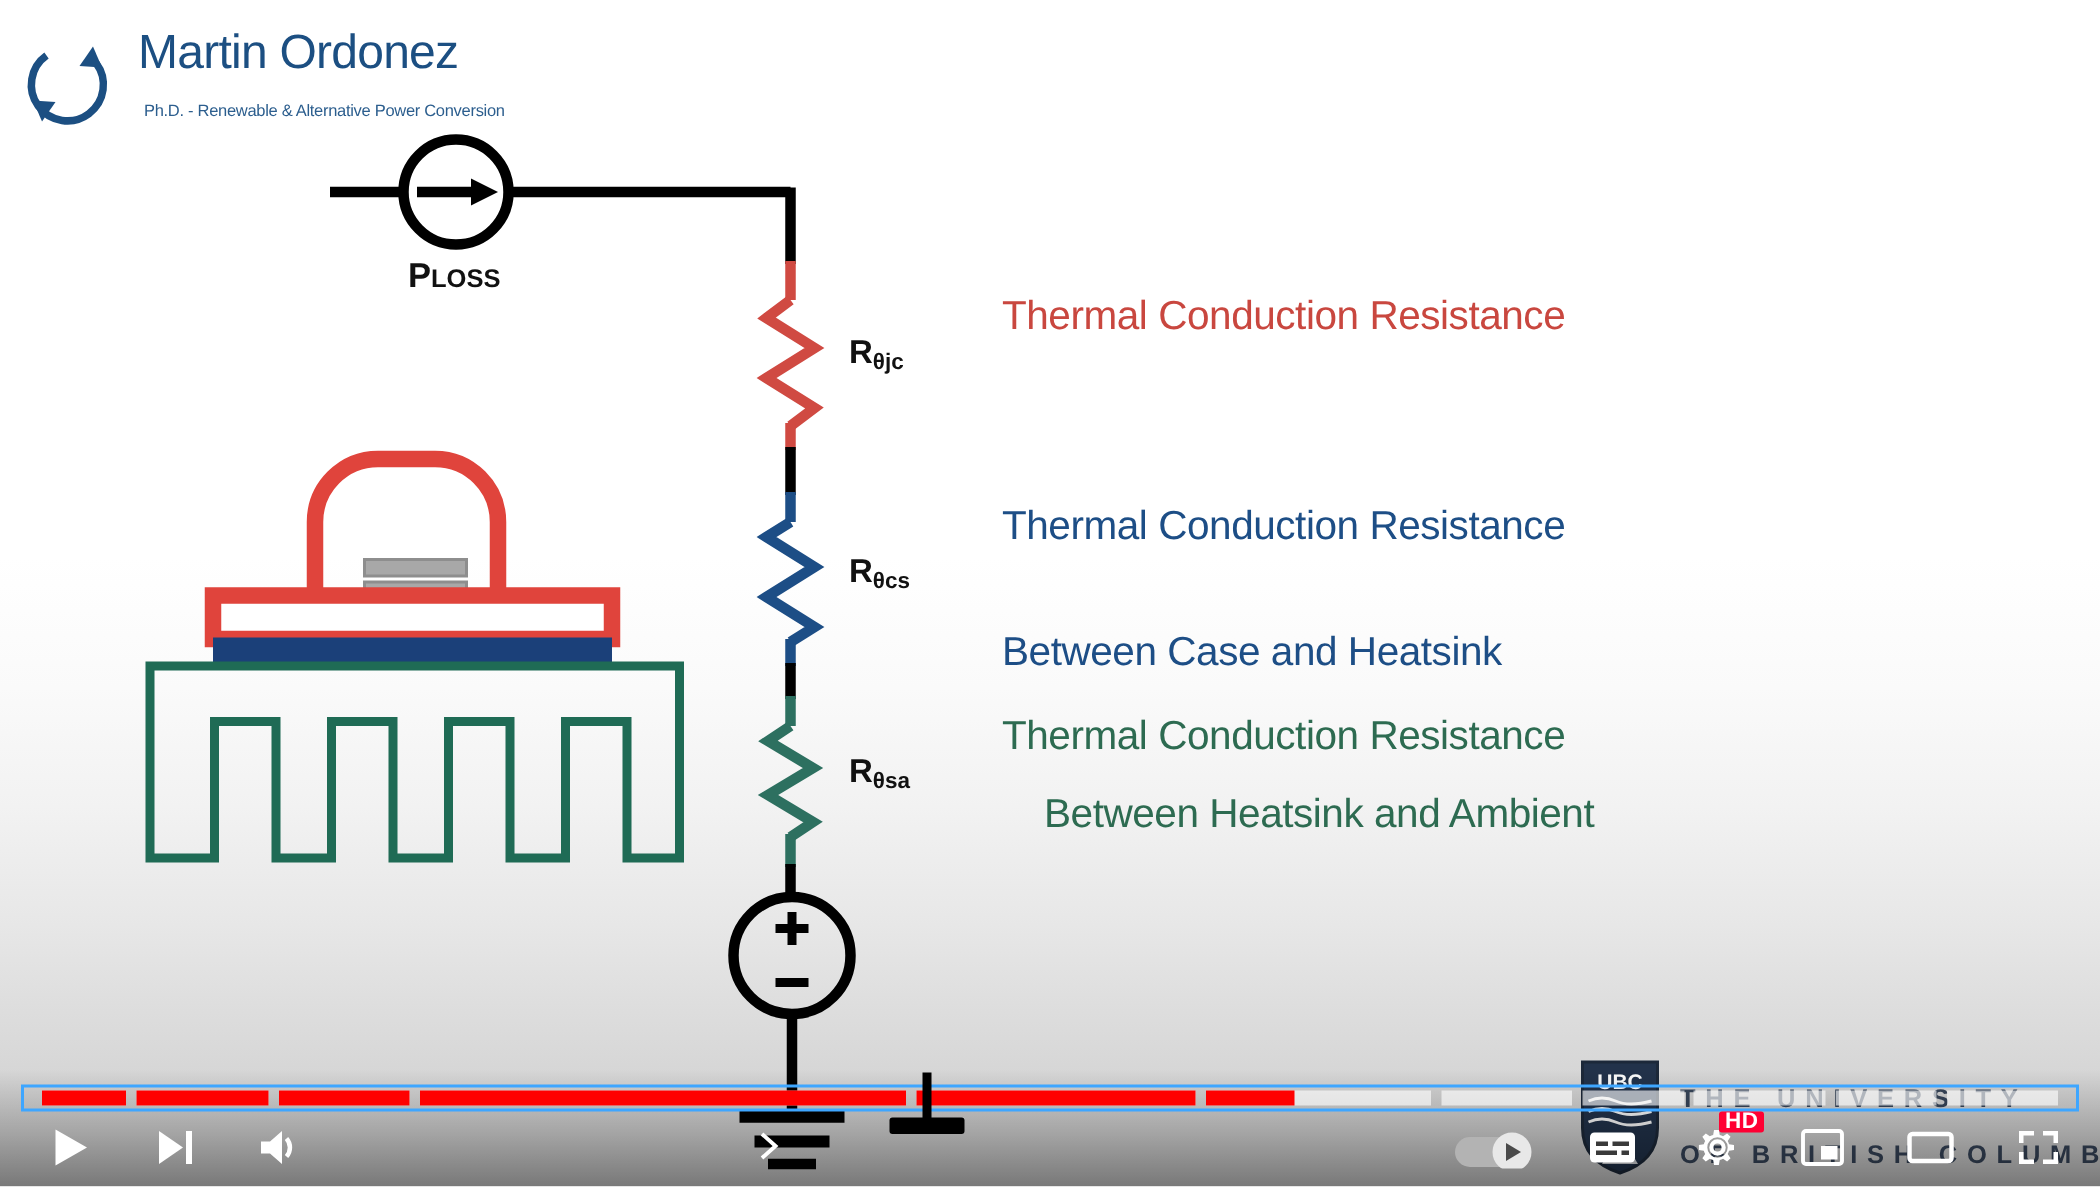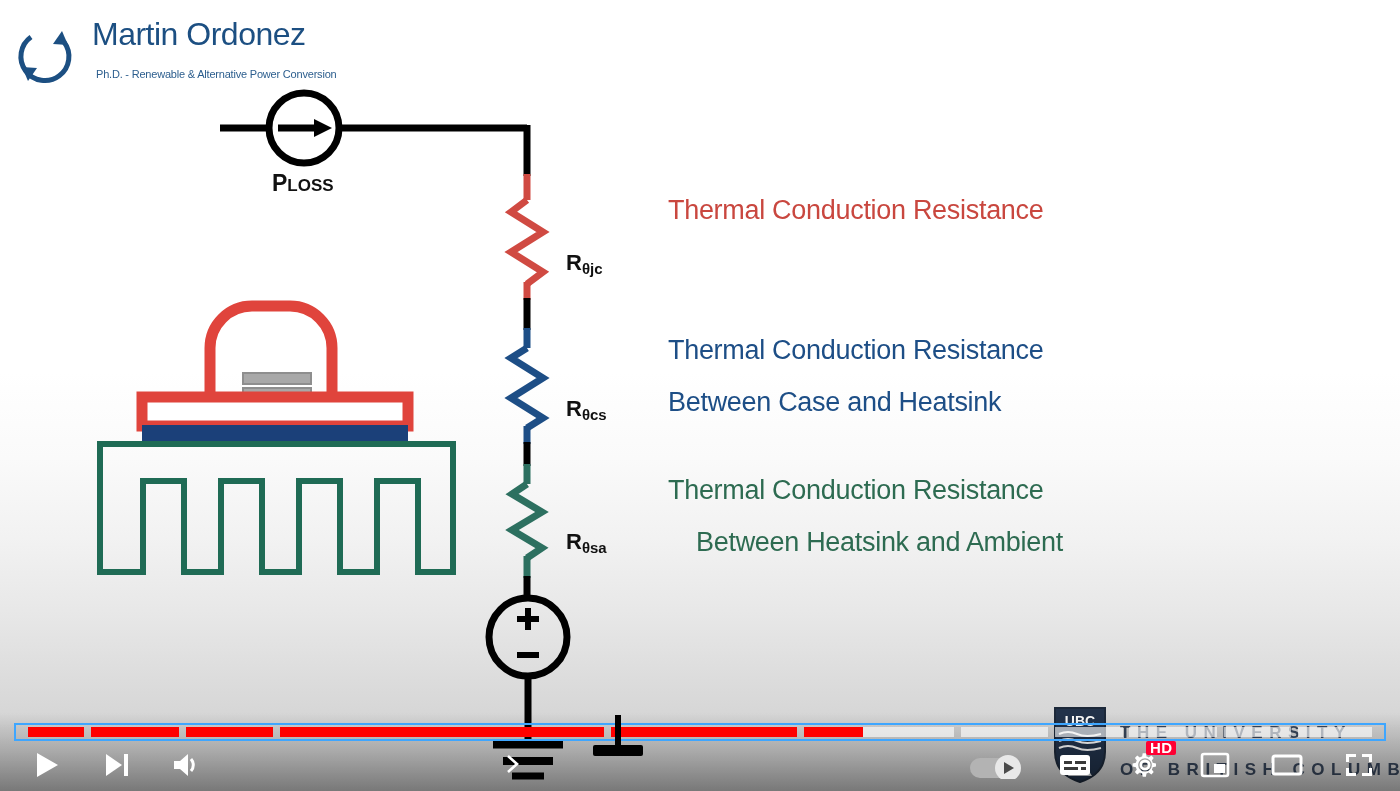--- a/index.html
+++ b/index.html
@@ -35,39 +35,39 @@
 
   
   #circuit { position: absolute; left: 0; top: 0; width: 700px; height: 699px; text-align: right; }
   .clabel {
     position: absolute; font-family: "Liberation Sans", sans-serif;
     color: #111; white-space: nowrap;
   }
   #lbl-ploss { left: 272px; top: 170px; font-size: 23px; font-weight: bold; }
   #lbl-ploss .sub { font-size: 17px; }
   #lbl-amb { left: 276px; top: 615px; font-size: 29px; font-weight: 400; color:#111; }
-  .rlabel { position: absolute; font-size: 22px; font-weight: bold; color: #111; margin-top: 28px; }
+  .rlabel { position: absolute; font-size: 22px; font-weight: bold; color: #111; }
   .rlabel .sub { font-size: 15px; font-weight: bold; vertical-align: -0.28em; }
   #lbl-rjc { left: 566px; top: 222px; }
   #lbl-rcs { left: 566px; top: 368px; }
   #lbl-rsa { left: 566px; top: 501px; }
 
   
   .desc {
     position: absolute; left: 668px;
     font-size: 27px; line-height: 52px;
     font-family: "Liberation Sans", sans-serif; font-weight: 400;
     letter-spacing: -0.3px;
   }
   #desc-jc { top: 184px; color: #c9473f; }
   #desc-cs { top: 324px; color: #1d4e86; }
   #desc-sa { top: 464px; color: #2d6b51; }
   .desc .ln { display: block; white-space: nowrap; }
   #desc-jc .ln:nth-child(2) { padding-left: 14px; }
-  #desc-cs .ln:nth-child(2) { padding-left: 0px; }
+  #desc-cs .ln:nth-child(2) { padding-left: 0px; margin-top: 32px; }
   #desc-sa .ln:nth-child(2) { padding-left: 0px; margin-left: 28px; }
 
   
   #ubc-wm { position: absolute; left: 1052px; top: 706px; width: 350px; height: 80px; opacity: .92; }
   #ubc-wm .wtext {
     position: absolute; left: 68px; top: 8px;
     font-size: 17px; letter-spacing: 6.5px; color: #2b3a50; font-weight: 700;
     line-height: 37px; white-space: nowrap;
   }
 

